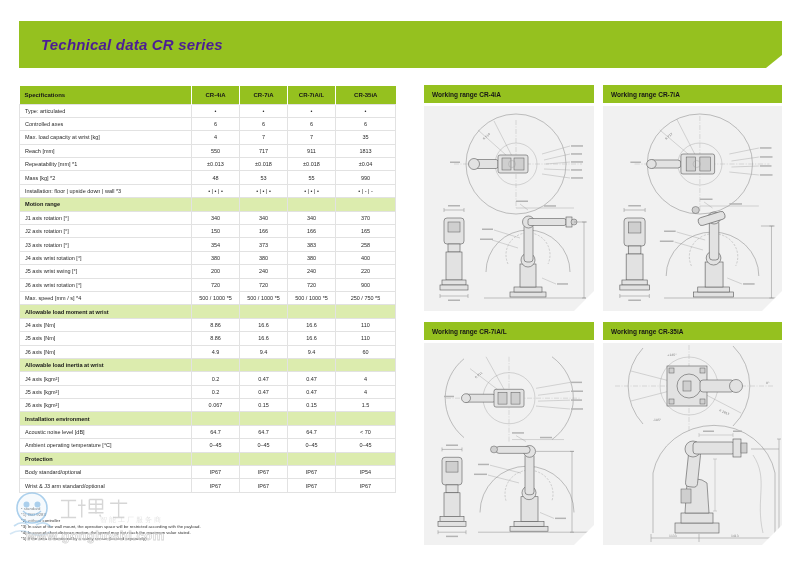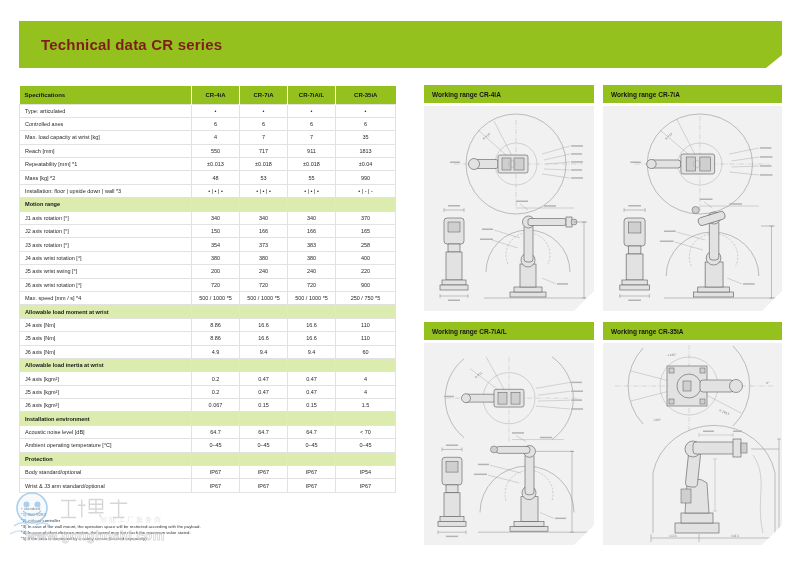--- a/index.html
+++ b/index.html
@@ -4,21 +4,21 @@
 <style>
   * { margin:0; padding:0; box-sizing:border-box; }
   html,body { width:800px; height:565px; background:#ffffff; overflow:hidden;
     font-family:"Liberation Sans","DejaVu Sans",sans-serif; }
   .page { position:relative; width:800px; height:565px; background:#fff; }
 
   
   .banner { position:absolute; left:19px; top:21px; width:763px; height:47px;
     background:#95c11f; display:flex; align-items:center;
     clip-path:polygon(0 0,100% 0,100% calc(100% - 13px),calc(100% - 16px) 100%,0 100%); }
-  .banner h1 { font-size:15px; font-weight:700; color:#7f1d1d; padding-left:22px; letter-spacing:0.2px; }
+  .banner h1 { font-size:15px; font-weight:700; color:#4c1d95; padding-left:22px; letter-spacing:0.2px;font-style:italic; }
 
   
   .spec-table-wrap { position:absolute; left:19px; top:86px; width:376px; }
   table.spec { width:376px; border-collapse:collapse; table-layout:fixed; }
   table.spec col.c0{width:172px} table.spec col.cv{width:48px} table.spec col.cl{width:60px}
   table.spec th { background:#95c11f; color:#161616; font-size:6px; font-weight:700;
     height:18px; vertical-align:middle; }
   table.spec th:first-child { text-align:left; padding-left:5px; }
   table.spec th + th { text-align:center; border-left:1px solid #ffffff; }
   table.spec td { height:13.4px; font-size:5.5px; color:#2a2a2a; vertical-align:middle;

